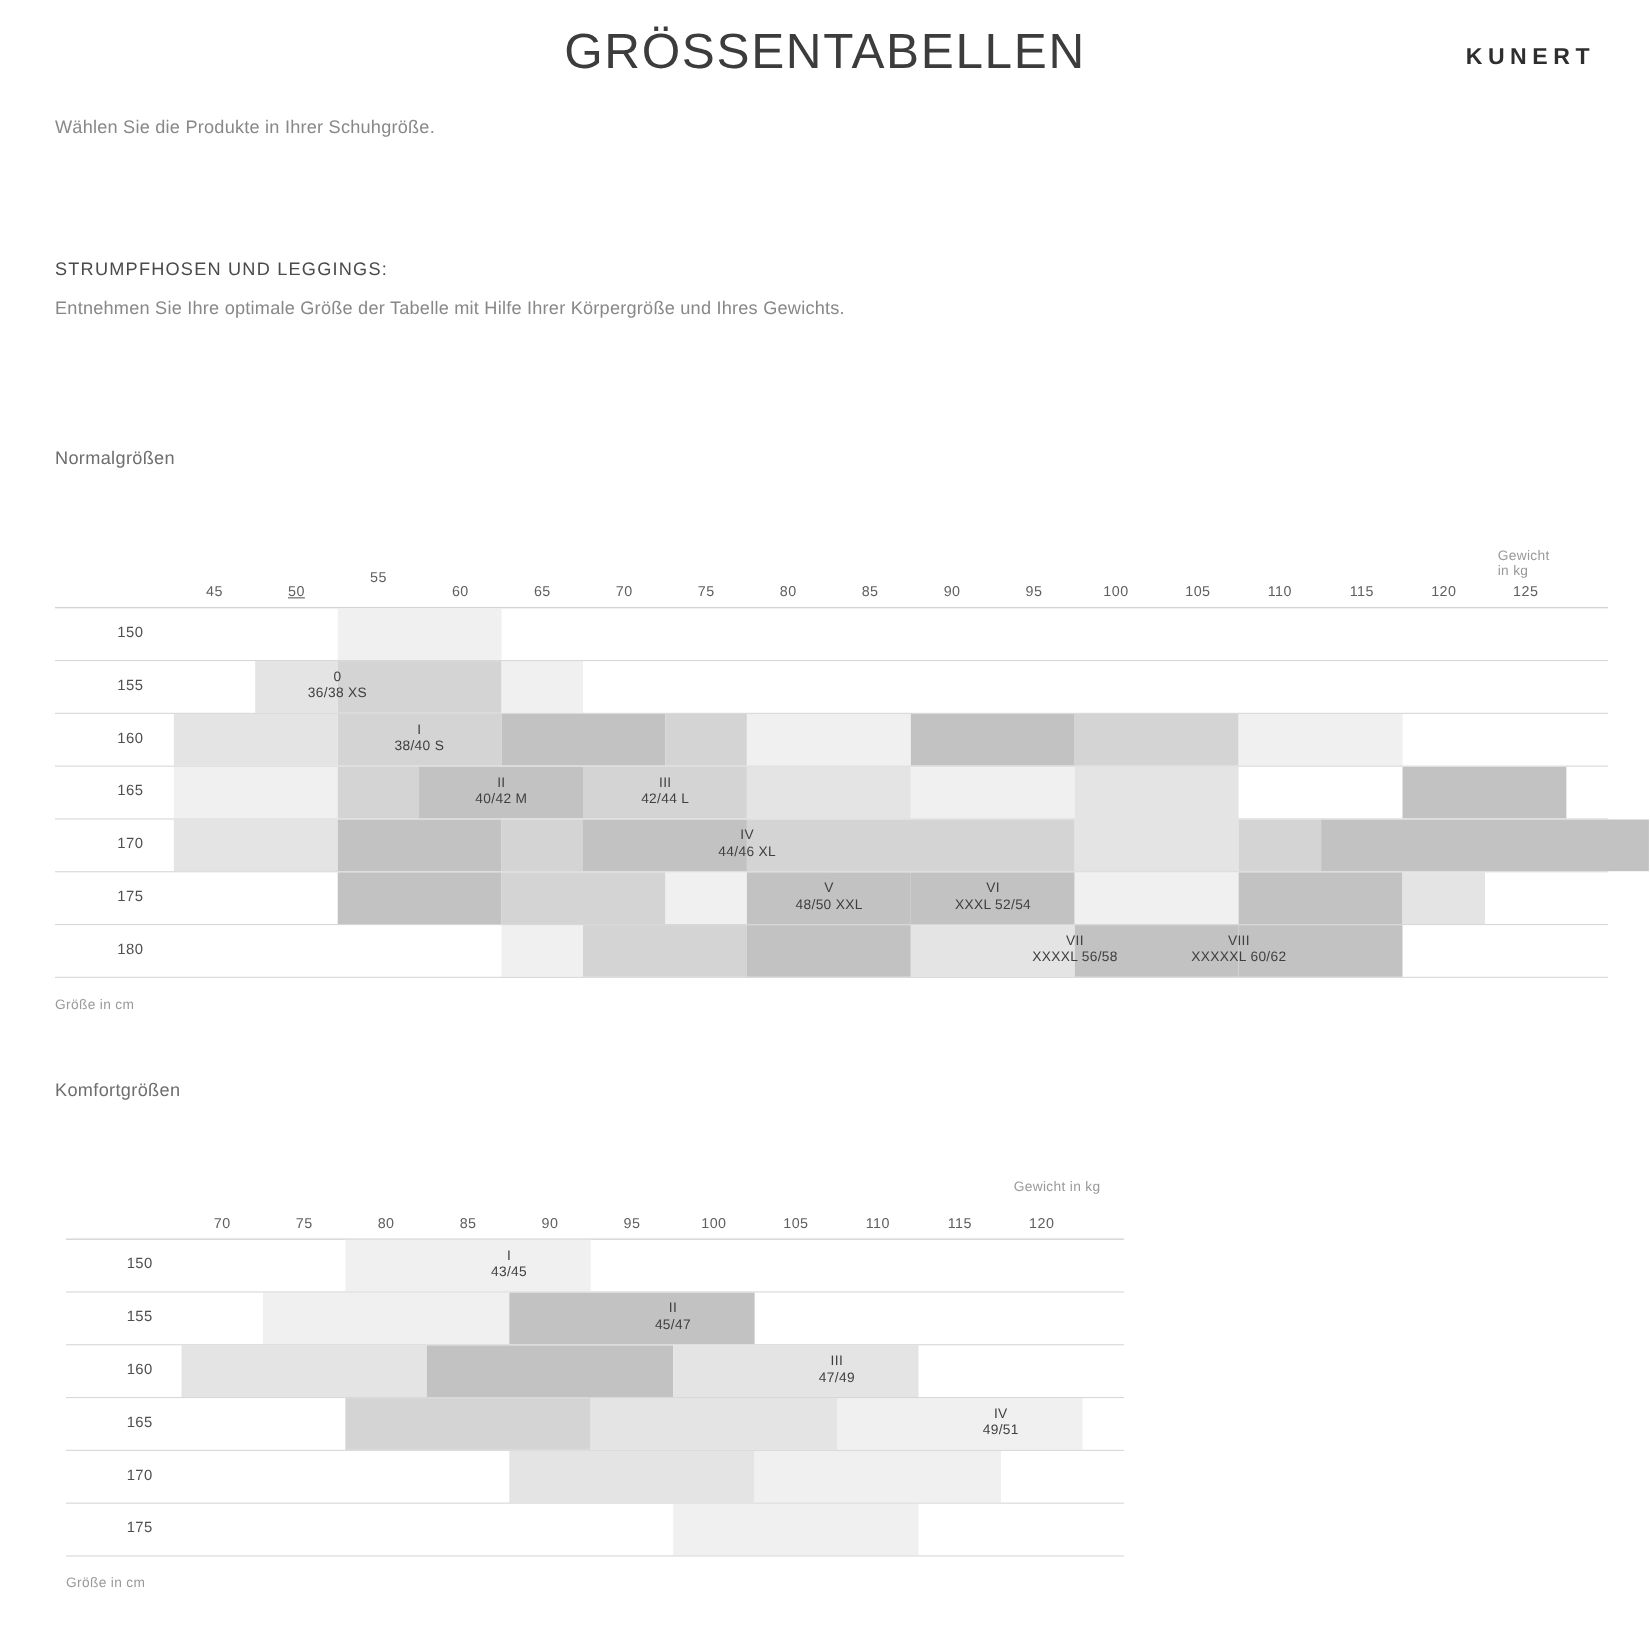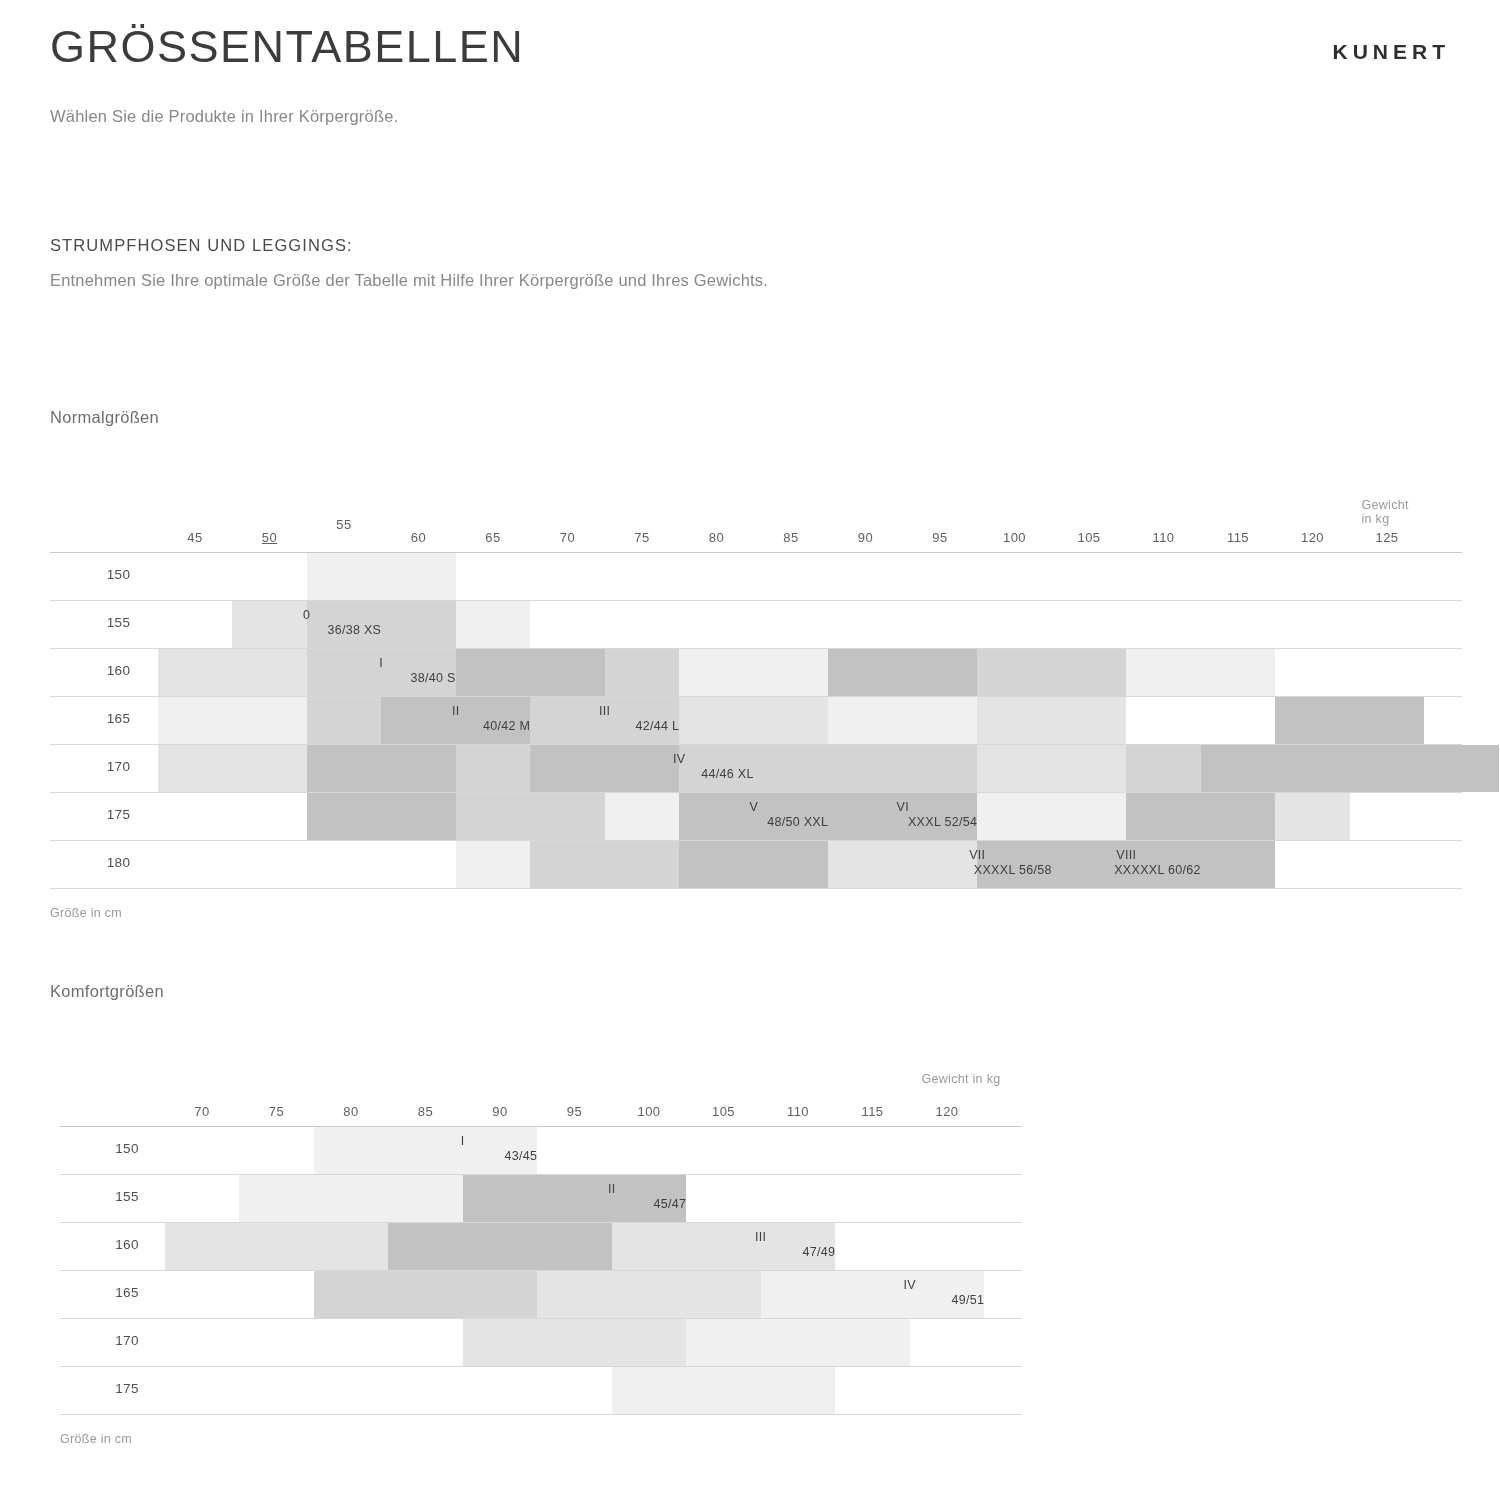--- a/index.html
+++ b/index.html
@@ -22,20 +22,21 @@
     top: 18px; left: 50px; right: 50px;
     height: 70px;
   }
   .main-title {
     font-size: 45px;
     font-weight: 300;
     letter-spacing: 1.5px;
     color: #3c3c3c;
     margin: 0;
     line-height: 58px;
+    text-align: center;
   }
   .brand {
     position: absolute;
     right: 0; top: 22px;
     font-size: 21px;
     font-weight: 700;
     letter-spacing: 5px;
     color: #2e2e2e;
   }
 
@@ -122,34 +123,34 @@
     position: absolute;
     text-align: center;
     font-size: 12.5px;
     font-weight: 300;
     color: #3f3f3f;
     line-height: 15px;
     letter-spacing: .3px;
     pointer-events: none;
   }
   .cell-label .rn { display: block; }
-  .cell-label .sz { display: block; text-align: right; }
+  .cell-label .sz { display: block; }
 </style>
 </head>
 <body>
 
 <div class="page">
 
   <div class="header">
     <h1 class="main-title">GRÖSSENTABELLEN</h1>
     <div class="brand">KUNERT</div>
   </div>
 
   <div class="intro intro-1">
-    <p>Wählen Sie die Produkte in Ihrer Körpergröße.</p>
+    <p>Wählen Sie die Produkte in Ihrer Schuhgröße.</p>
   </div>
 
   <div class="intro intro-2">
     <h2>STRUMPFHOSEN UND LEGGINGS:</h2>
     <p>Entnehmen Sie Ihre optimale Größe der Tabelle mit Hilfe Ihrer Körpergröße und Ihres Gewichts.</p>
   </div>
 
   <div class="table-block block-normal">
     <div class="block-title">Normalgrößen</div>
     <div class="grid-wrap" id="grid-normal">

